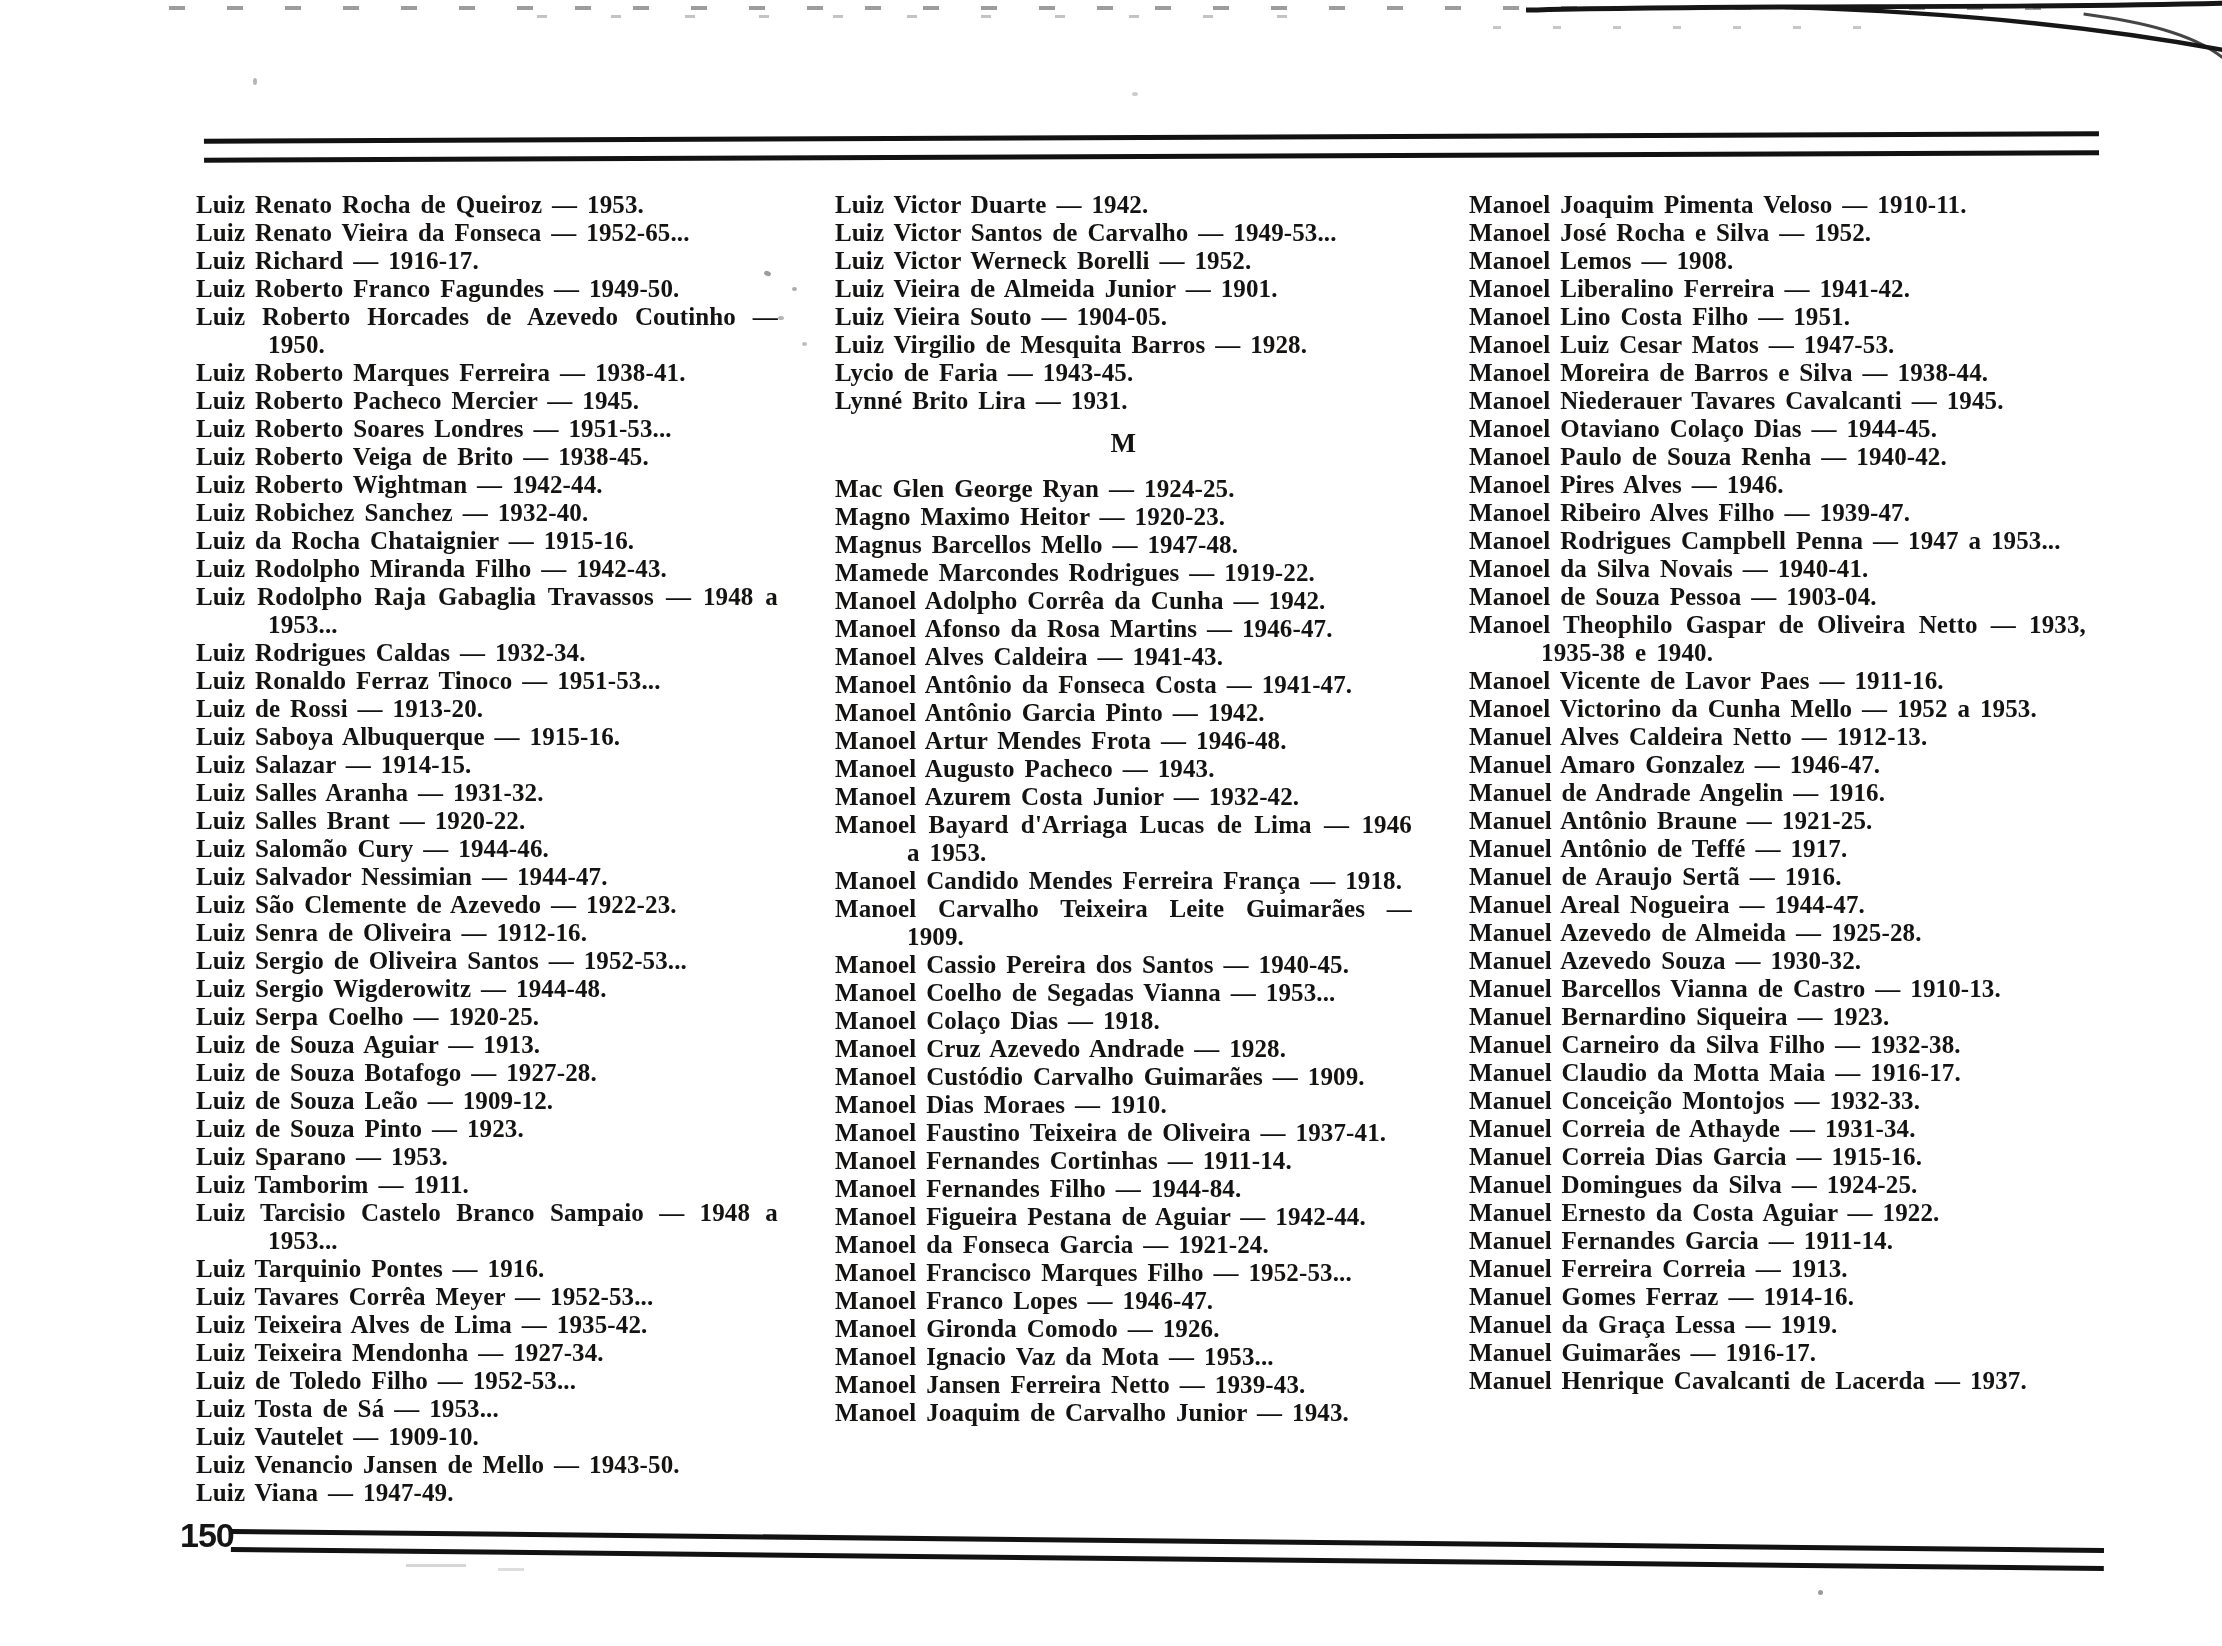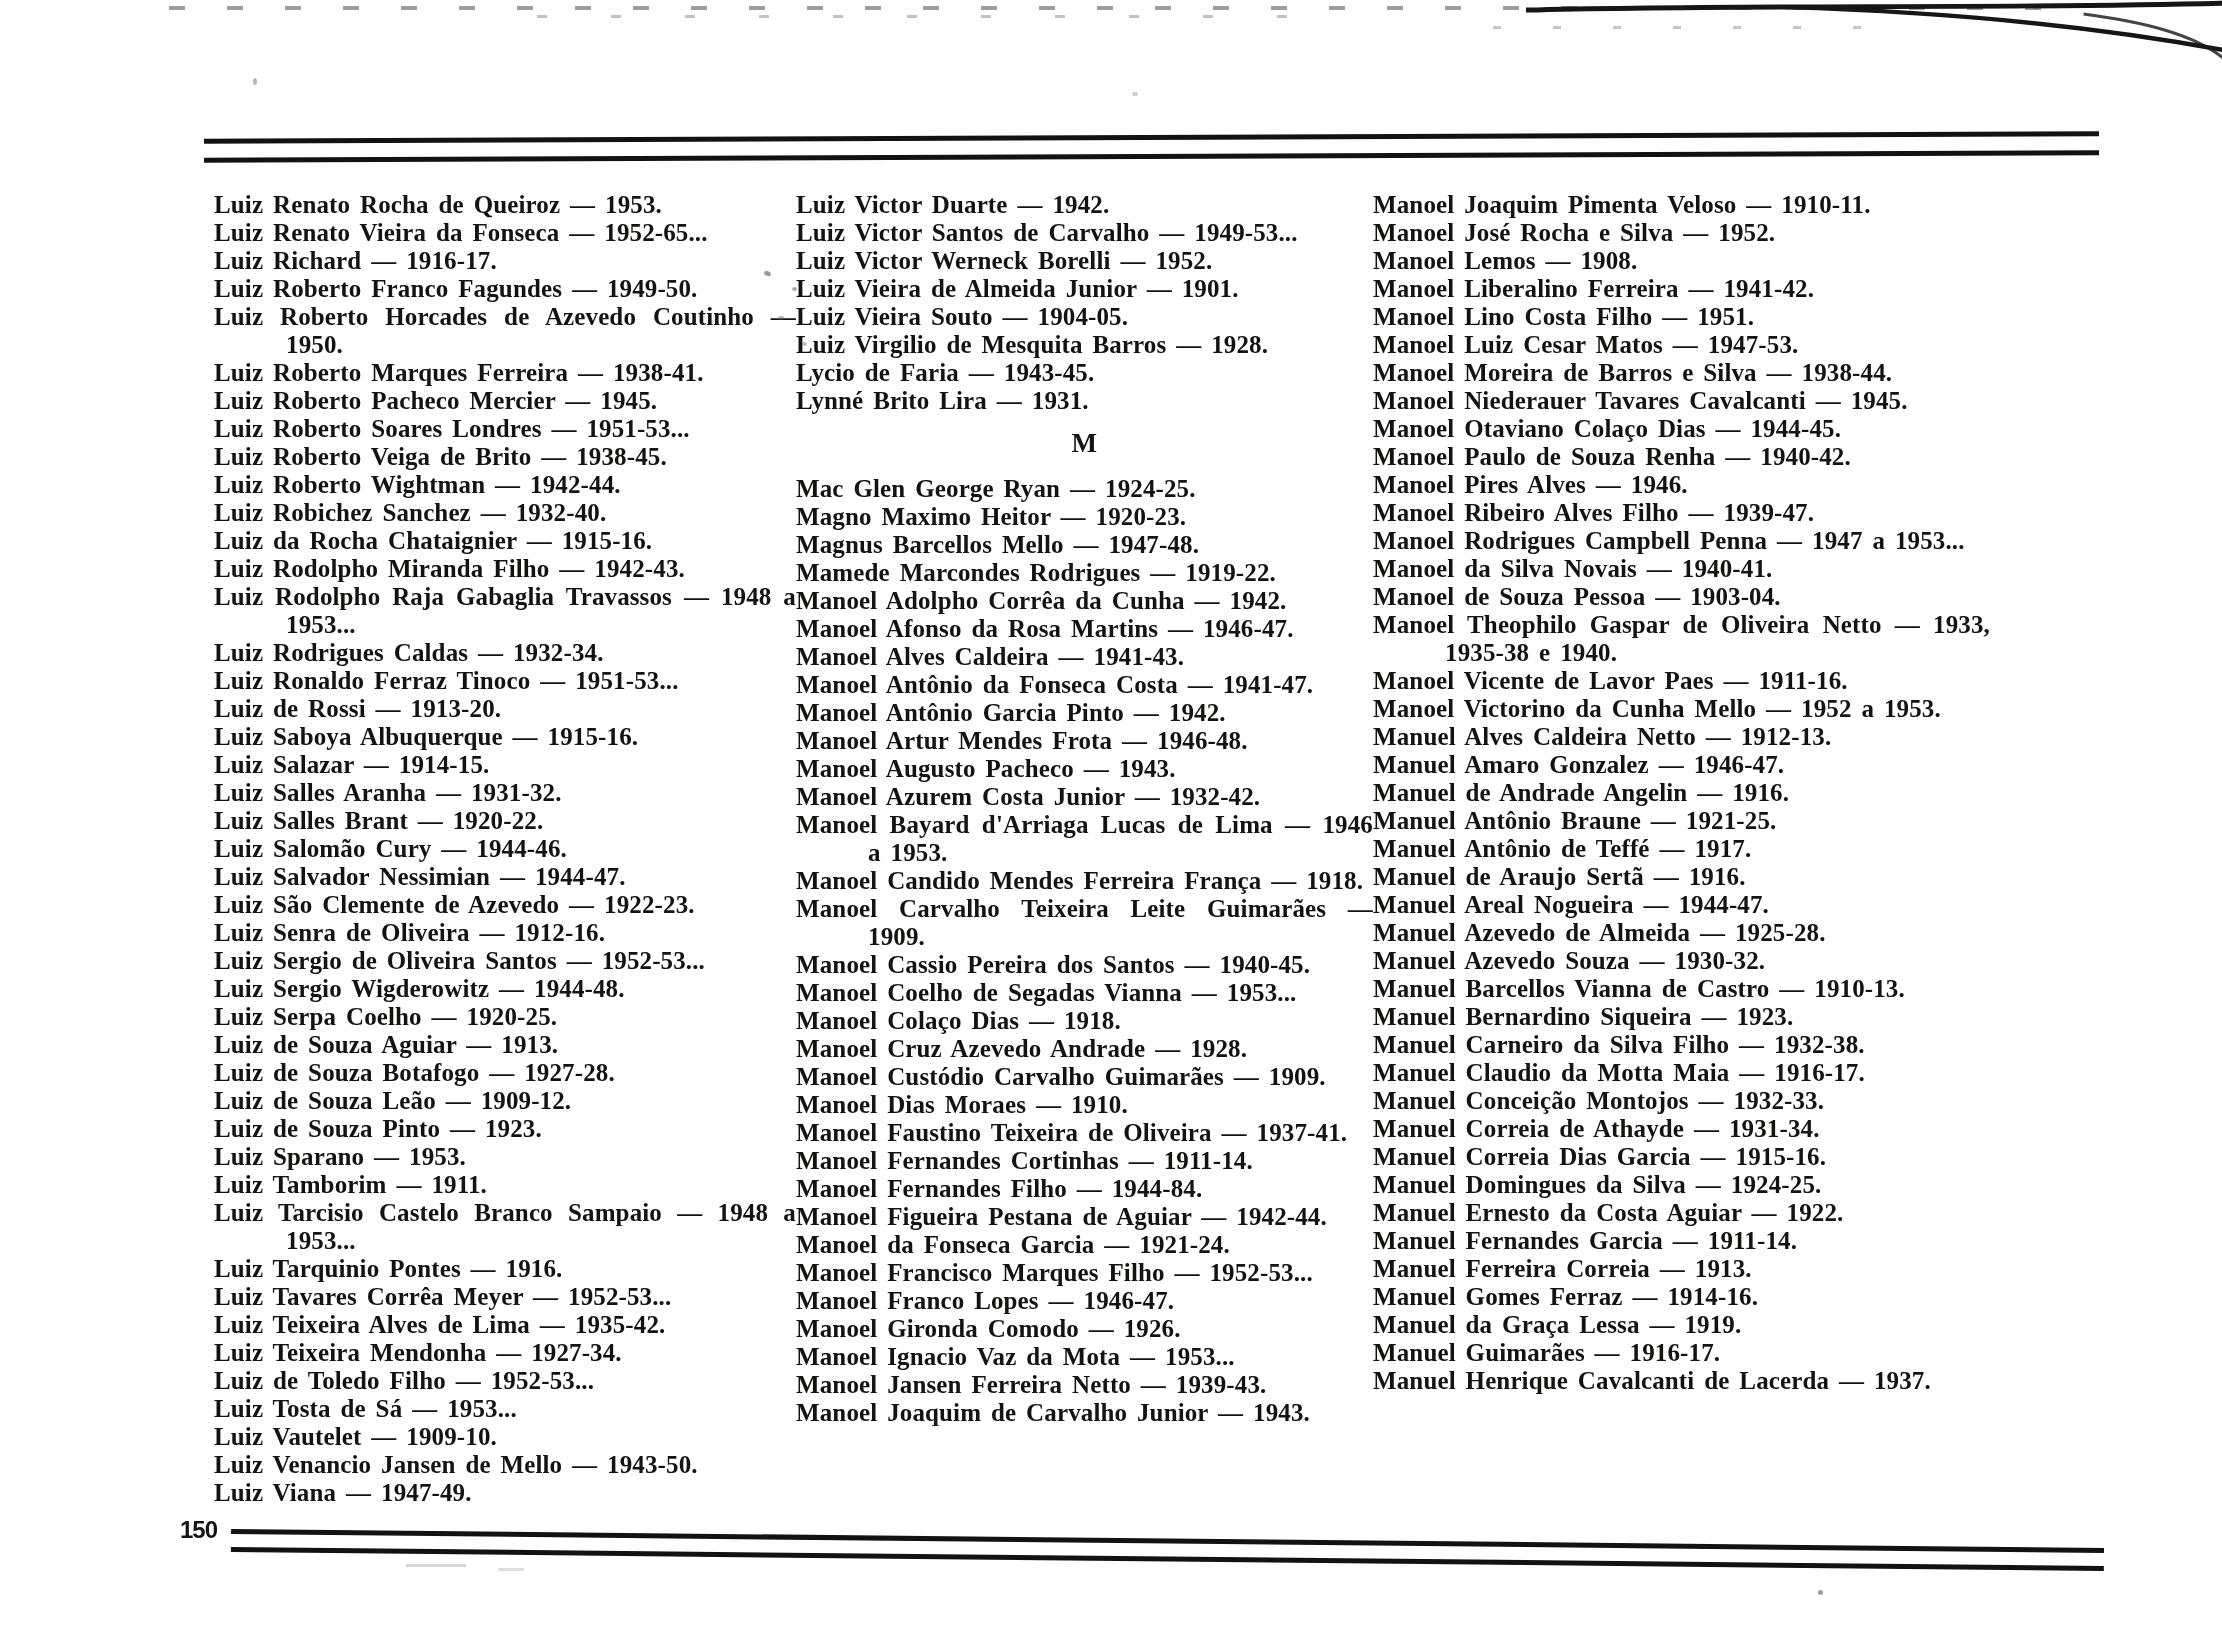--- a/index.html
+++ b/index.html
@@ -19,38 +19,38 @@
     background:repeating-linear-gradient(90deg,#444 0 8px,transparent 8px 60px); opacity:.3;}
   
   .curl { position:absolute; top:0; right:0; }
   
   .dbl-rule { position:absolute; box-sizing:border-box;
     border-top:5px solid #121212; border-bottom:5px solid #121212; background:transparent; }
   .rule-top { left:204px; top:135px; width:1895px; height:24px; transform:rotate(-0.22deg); }
   .rule-bottom { left:231px; top:1529px; width:1873px; height:23px; transform:rotate(0.58deg); transform-origin:left center; }
   
   .columns {
-    position:absolute; left:214px; top:191px;
-    display:grid; grid-template-columns:582px 577px 617px; 
+    position:absolute; left:196px; top:191px;
+    display:grid; grid-template-columns:582px 577px 617px; column-gap:57px;
   }
   .entry {
     margin:0; font-weight:600; font-size:25px; line-height:28px;
     text-align:justify; text-align-last:left;
     word-spacing:0.14em; letter-spacing:0.005em;
     padding-left:72px; text-indent:-72px;
   }
   .letter-heading {
     margin:14px 0 18px; font-weight:600; font-size:27px; line-height:28px;
     text-align:center; letter-spacing:0.02em;
   }
   
   .page-num {
     position:absolute; left:180px; top:1516px;
     font-family:"Liberation Sans", sans-serif; font-weight:bold;
-    font-size:24px; letter-spacing:-1px; color:#151515;
+    font-size:34px; letter-spacing:-1px; color:#151515;
   }
   
   .speck { position:absolute; background:#5a5a55; border-radius:50%; }
   .s1 { left:764px; top:271px; width:7px; height:5px; opacity:.6; transform:rotate(20deg); }
   .s2 { left:792px; top:287px; width:5px; height:4px; opacity:.5; }
   .s3 { left:778px; top:316px; width:6px; height:4px; opacity:.45; }
   .s4 { left:802px; top:342px; width:5px; height:4px; opacity:.4; }
   .s5 { left:1132px; top:92px; width:6px; height:4px; opacity:.3; }
   .s6 { left:1818px; top:1590px; width:5px; height:5px; opacity:.6; }
   .s7 { left:406px; top:1564px; width:60px; height:3px; border-radius:0; opacity:.25; }

